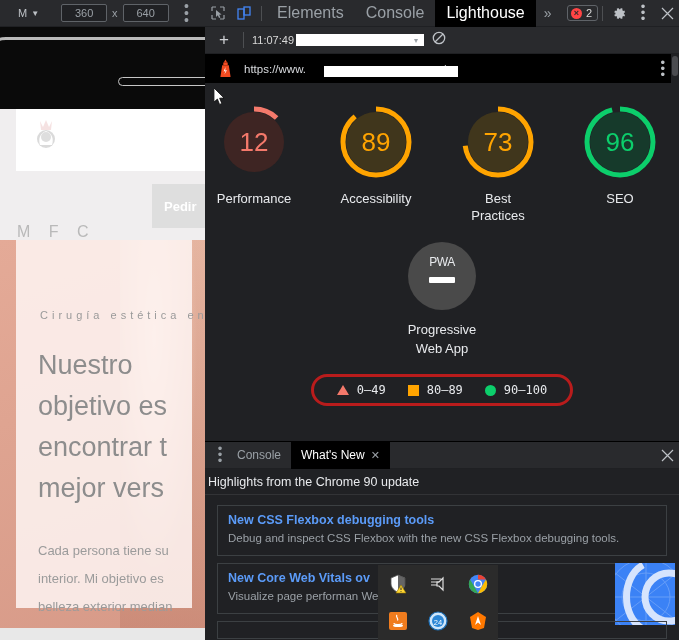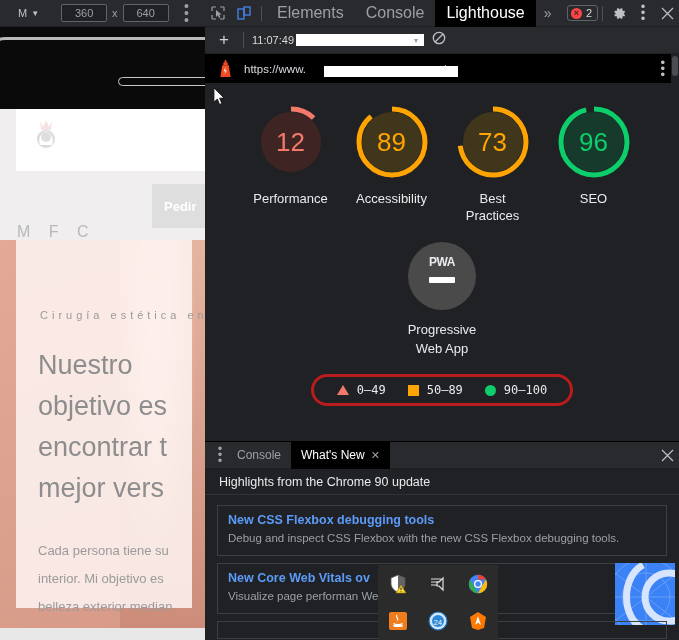--- a/index.html
+++ b/index.html
@@ -178,40 +178,40 @@
     white-space: nowrap;
   }
   .redact-url {
     position: absolute; left: 80px; top: 3px; width: 134px; height: 11px;
     background: #fff;
   }
   .url-dots { position: absolute; right: 14px; color: #bdc1c6; font-size: 13px; line-height: 6px; text-align:center; cursor: pointer;}
   .url-dots span { display: block; }
 
   .gauges {
-    display: flex; justify-content: center; gap: 3px; margin-top: 20px;
+    display: flex; gap: 24px; margin-top: 20px;
   }
   .gauge { width: 98px; text-align: center; }
   .gauge-ring { position: relative; width: 78px; height: 78px; margin: 0 auto; }
   .gauge-ring svg { transform: rotate(-90deg); }
   .gauge-num {
     position: absolute; inset: 0; display: flex; align-items: center;
     justify-content: center; font-size: 26px;
   }
   .gauge-label {
     margin-top: 9px; font-size: 13px; color: #e8eaed; line-height: 17px;
   }
   .pwa-wrap { text-align: center; margin-top: 18px; }
   .pwa-circle {
     width: 68px; height: 68px; border-radius: 50%; background: #4a4a4a;
     margin: 0 auto; position: relative;
   }
   .pwa-text {
     position: absolute; top: 13px; left: 0; right: 0; text-align: center;
-    color: #e8eaed; font-size: 12px; letter-spacing: -0.5px; font-weight: bold;
+    color: #e8eaed; font-size: 12px; letter-spacing: -0.5px;
   }
   .pwa-dash {
     position: absolute; top: 35px; left: 50%; transform: translateX(-50%);
     width: 26px; height: 6px; background: #fff; border-radius: 1px;
   }
   .pwa-label {
     margin-top: 10px; color: #e8eaed; font-size: 13px; line-height: 19px;
   }
   .legend {
     margin: 16px auto 8px; width: 262px; height: 32px;
@@ -249,21 +249,21 @@
   }
   .dr-dots { color: #9aa0a6; font-size: 13px; line-height: 6px; width: 14px; text-align: center; cursor: pointer;}
   .dr-dots span { display: block; }
   .dtab {
     height: 27px; padding: 0 10px; display: flex; align-items: center; gap: 6px;
     font-size: 12px; color: #9aa0a6; cursor: pointer;
   }
   .dtab.active { background: #000; color: #fff; }
   .dtab-close { font-size: 11px; color: #9aa0a6; }
   .drawer-head {
-    height: 26px; display: flex; align-items: center; padding-left: 14px;
+    height: 26px; display: flex; align-items: center; padding-left: 3px;
     color: #e8eaed; font-size: 12.5px; border-bottom: 1px solid #323336;
   }
   .cards { padding: 10px 12px 0 12px; }
   .card {
     border: 1px solid #3c4043; padding: 7px 10px 9px 10px; margin-bottom: 7px;
     position: relative;
   }
   .card-title { color: #5b9bf8; font-size: 12.5px; font-weight: bold; }
   .card-desc { color: #9aa0a6; font-size: 11.5px; line-height: 15px; margin-top: 4px; }
   .card-banner {
@@ -483,21 +483,21 @@
         <div class="pwa-label">Progressive<br>Web App</div>
       </div>
 
       <div class="legend">
         <div class="leg-item">
           <div class="tri"></div>
           <span>0–49</span>
         </div>
         <div class="leg-item">
           <div class="sq"></div>
-          <span>50–89</span>
+          <span>80–89</span>
         </div>
         <div class="leg-item">
           <div class="cir"></div>
           <span>90–100</span>
         </div>
       </div>
 
       <div class="lh-scroll">
         <div class="lh-thumb"></div>
       </div>

